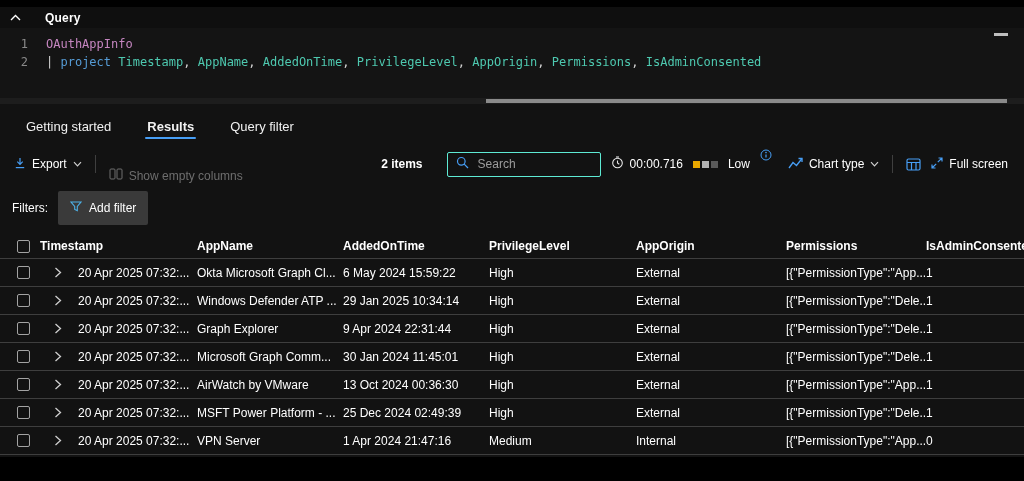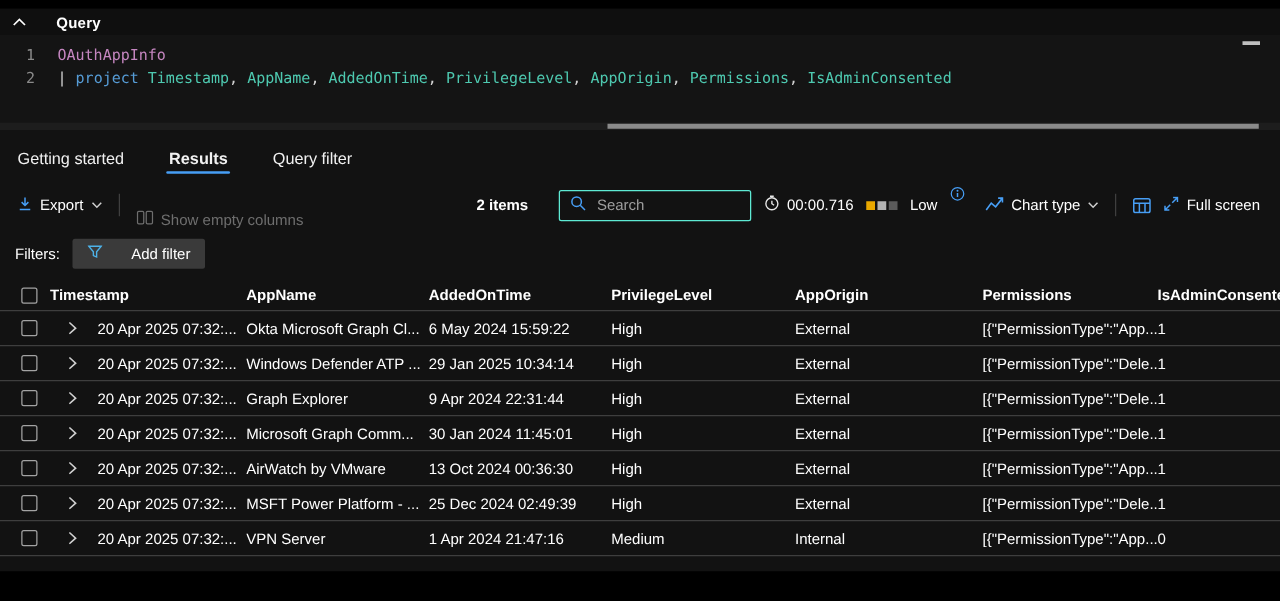--- a/index.html
+++ b/index.html
@@ -19,21 +19,21 @@
   .ln { width:46px; flex:none; text-align:right; padding-right:18px; color:#8a8a8a; }
   .c-table { color:#c586c0; }
   .c-keyword { color:#569cd6; }
   .c-column { color:#4ec9b0; }
   .c-plain { color:#d4d4d4; }
   .editor-dash { position:absolute; top:5px; right:16px; width:14px; height:3px; background:#bfbfbf; }
   .hscroll { position:relative; height:6px; background:#1d1d1d; }
   .hthumb { position:absolute; top:1px; height:4px; left:47.5%; width:50.8%; background:#8a8a8a; }
 
   
-  .tabs { display:flex; gap:32px; padding-left:12px; height:32px; margin-top:6px; align-items:center; }
+  .tabs { display:flex; gap:32px; padding-left:24px; height:32px; margin-top:6px; align-items:center; }
   .tab { position:relative; font-size:13px; color:#f1f1f1; height:100%; display:flex; align-items:center; padding:0 2px; cursor:pointer; }
   .tab.active { font-weight:700; }
   .tab.active::after { content:""; position:absolute; left:0; right:0; bottom:3px; height:2px; border-radius:1px; background:#479ef5; }
 
   
   .toolbar { display:flex; align-items:center; height:36px; margin-top:4px; padding:0 16px 0 14px; font-size:12px; gap:10px; }
   .tb-item { display:flex; align-items:center; gap:6px; color:#fff; white-space:nowrap; cursor:pointer; }
   .tb-divider { width:1px; height:18px; background:#3f3f3f; margin:0 3px; }
   .disabled { color:#6e6e6e; cursor:default;margin-top:23px; }
   .items-count { margin-left:auto; font-weight:700; white-space:nowrap; }
@@ -43,21 +43,21 @@
   .usage { display:flex; gap:2px; align-items:center; }
   .sq { width:7px; height:7px; display:inline-block; }
   .info-badge { transform:translateY(-9px); display:inline-flex; cursor:pointer; }
   .ic-blue { color:#479ef5; }
   .ic-white { color:#e8e8e8; }
   .ic-gray { color:#6e6e6e; }
   .chev { color:#cfcfcf; display:inline-flex; }
 
   
   .filters-row { display:flex; align-items:center; gap:10px; padding:9px 0 7px 12px; font-size:12px; }
-  .add-filter-btn { display:flex; align-items:center; gap:23px; background:#3a3a3a; border:none; border-radius:2px; height:24px; padding:0 12px; font-size:12px; color:#fff; font-family:"Liberation Sans",sans-serif; cursor:pointer; }
+  .add-filter-btn { display:flex; align-items:center; gap:7px; background:#3a3a3a; border:none; border-radius:2px; height:34px; padding:0 12px; font-size:12px; color:#fff; font-family:"Liberation Sans",sans-serif; cursor:pointer; }
 
   
   .table { margin-top:2px; font-size:12px; }
   .trow { display:grid; grid-template-columns:28px 157px 146px 146px 147px 150px 140px 1fr; align-items:center; height:28px; border-bottom:1px solid #3e3e3e; padding-left:12px; }
   .thead { height:25px; font-weight:700; }
   .cell { overflow:hidden; white-space:nowrap; padding-right:10px; }
   .cbwrap { display:flex; align-items:center; }
   .checkbox { width:13px; height:13px; margin-left:5px; border:1px solid #a3a3a3; border-radius:2px; background:transparent; cursor:pointer; }
   .ts-cell { display:flex; align-items:center; overflow:hidden; white-space:nowrap; }
   .expander { flex:none; width:38px; padding-left:14px; display:flex; align-items:center; color:#cfcfcf; cursor:pointer; }

